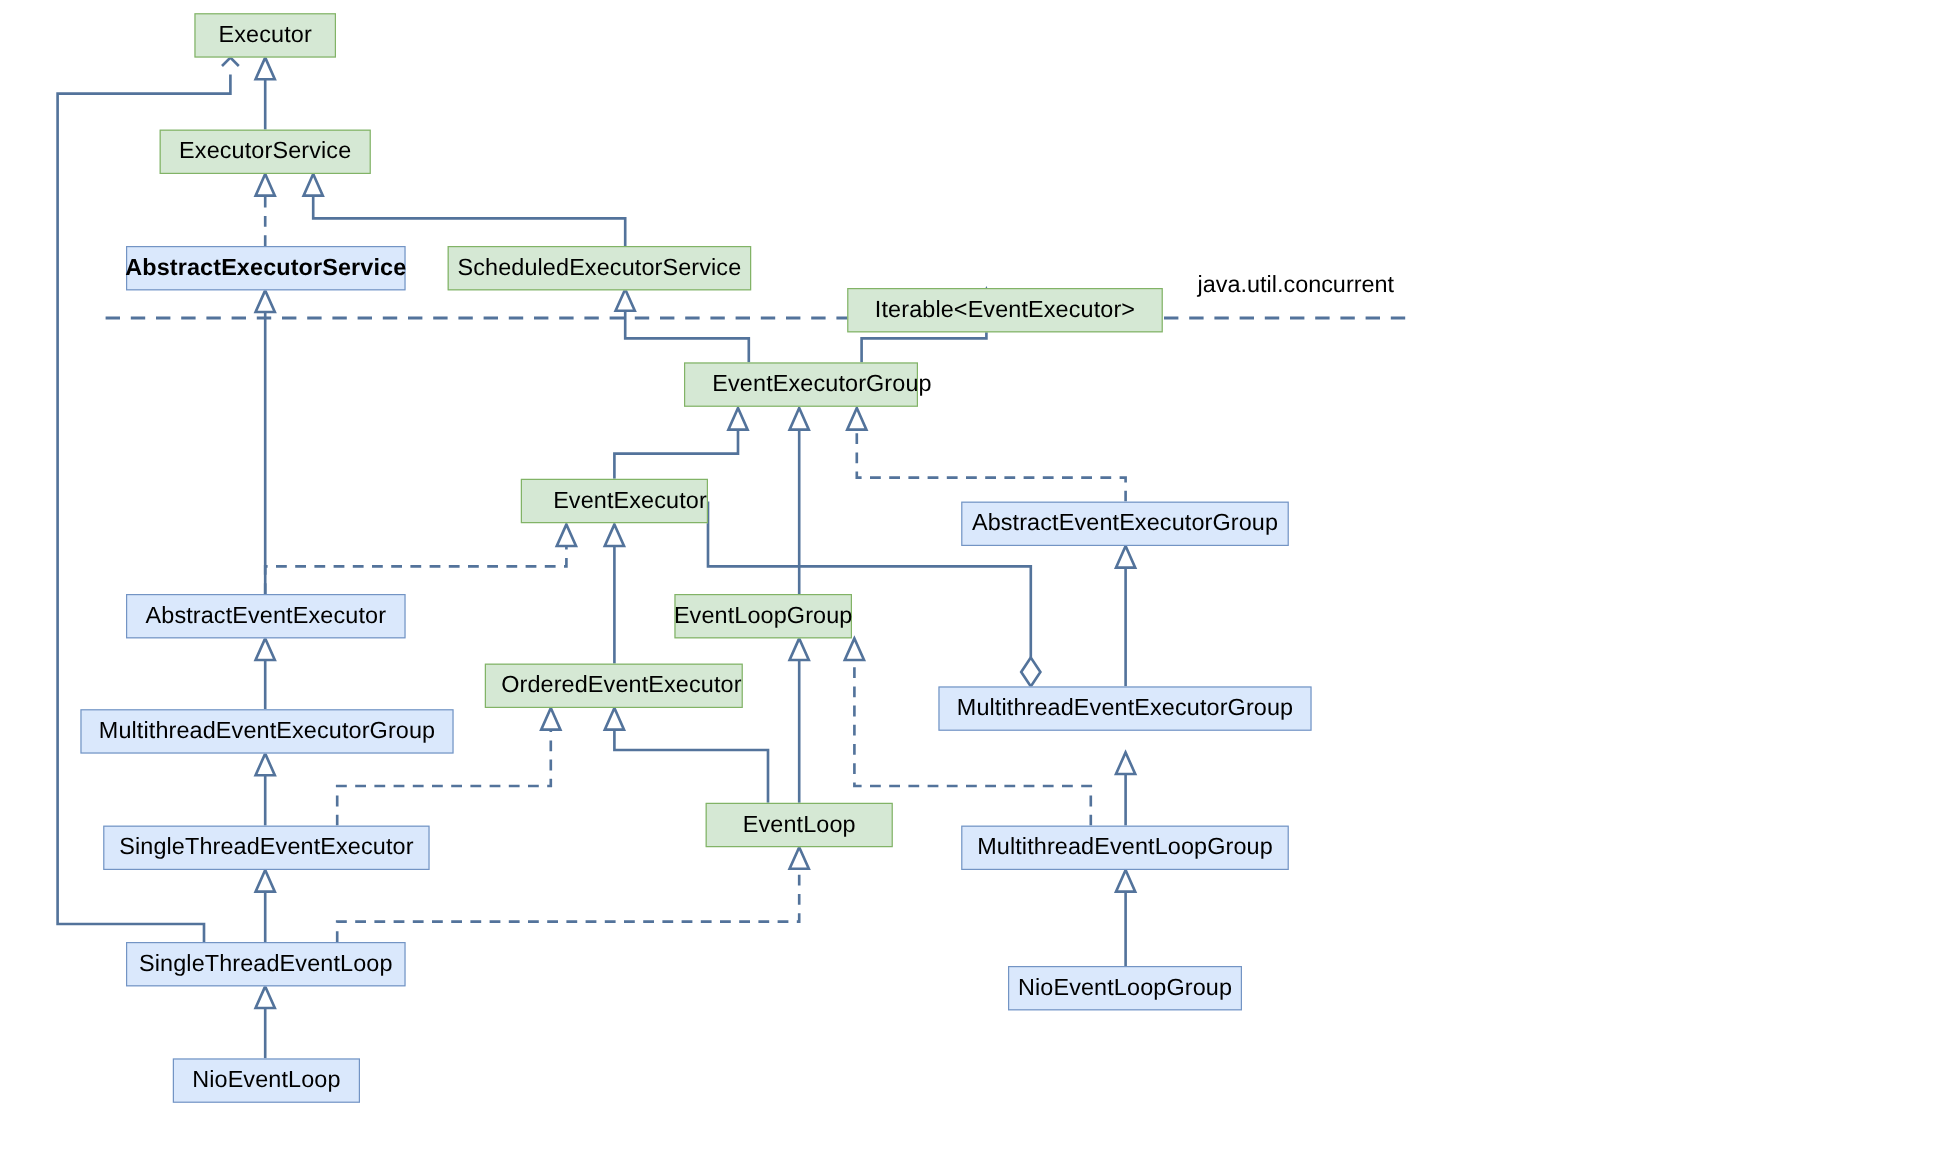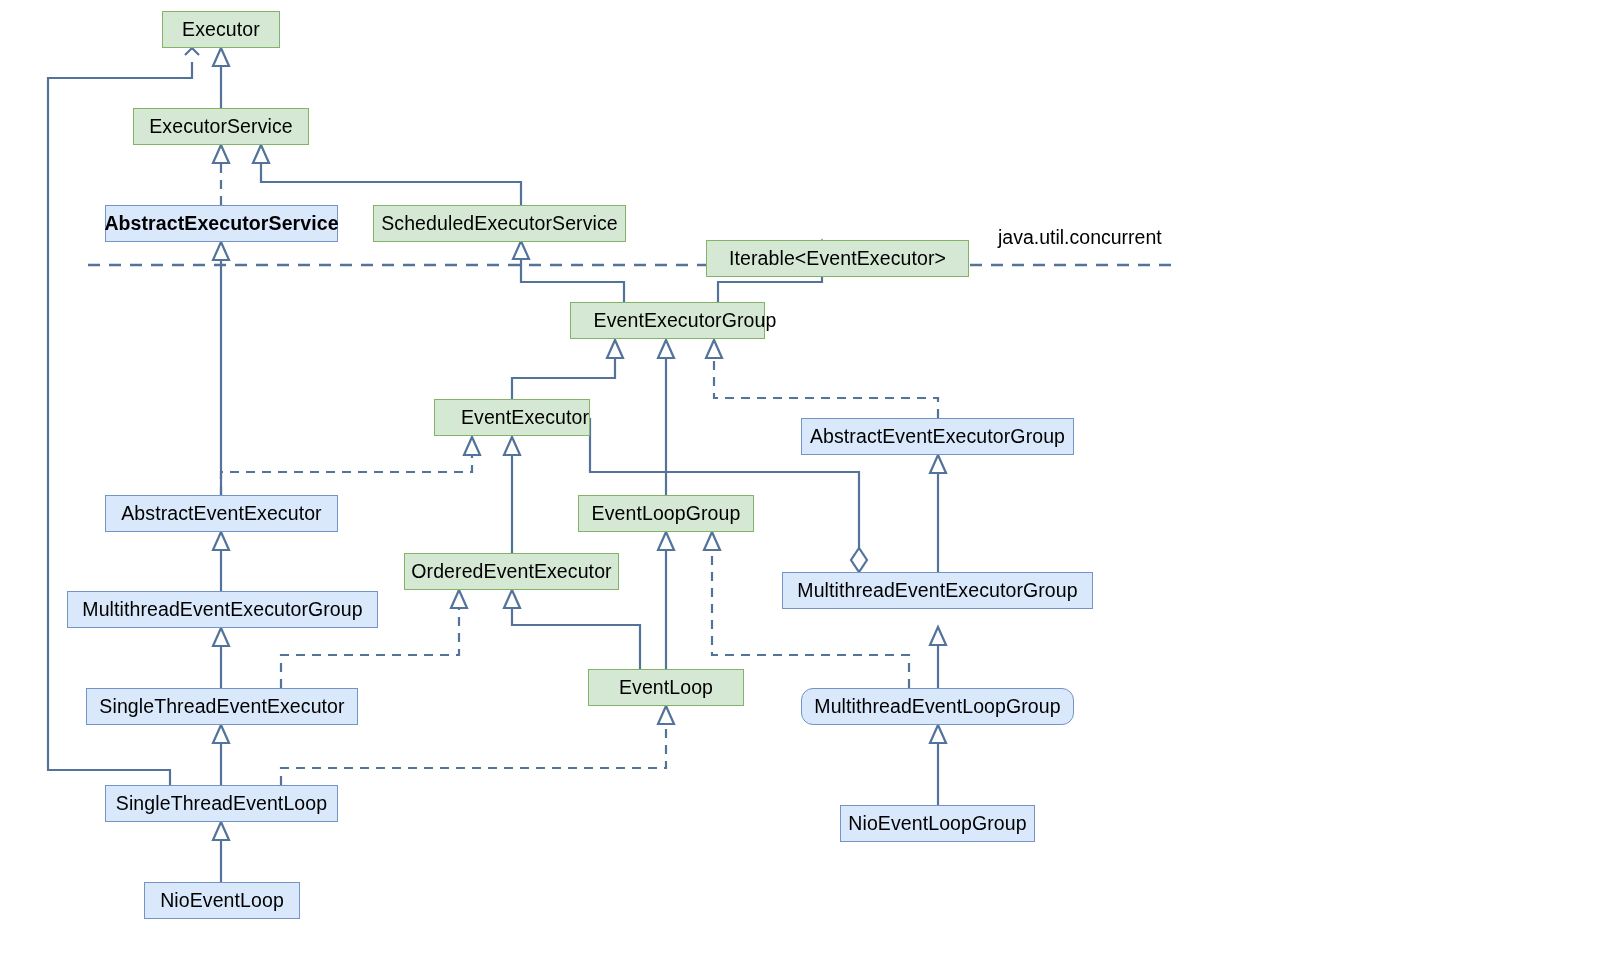--- a/index.html
+++ b/index.html
@@ -179,45 +179,45 @@
   </div>
 
   <div class="node clazz" style="left:801px;top:418px;width:273px;height:37px;">
     <span>AbstractEventExecutorGroup</span>
   </div>
 
   <div class="node clazz" style="left:105px;top:495px;width:233px;height:37px;">
     <span>AbstractEventExecutor</span>
   </div>
 
-  <div class="node iface" style="left:578px;top:495px;width:176px;height:37px;">
+  <div class="node iface" style="left:562px;top:495px;width:148px;height:37px;">
     <span>EventLoopGroup</span>
   </div>
 
-  <div class="node iface" style="left:404px;top:553px;width:215px;height:37px;">
+  <div class="node iface" style="left:404px;top:553px;width:215px;height:37px;justify-content:flex-end;">
     <span>OrderedEventExecutor</span>
   </div>
 
   <div class="node clazz" style="left:782px;top:572px;width:311px;height:37px;">
     <span>MultithreadEventExecutorGroup</span>
   </div>
 
   <div class="node clazz" style="left:67px;top:591px;width:311px;height:37px;">
     <span>MultithreadEventExecutorGroup</span>
   </div>
 
   <div class="node clazz" style="left:86px;top:688px;width:272px;height:37px;">
     <span>SingleThreadEventExecutor</span>
   </div>
 
   <div class="node iface" style="left:588px;top:669px;width:156px;height:37px;">
     <span>EventLoop</span>
   </div>
 
-  <div class="node clazz" style="left:801px;top:688px;width:273px;height:37px;border-radius:12px;">
+  <div class="node clazz" style="left:801px;top:688px;width:273px;height:37px;">
     <span>MultithreadEventLoopGroup</span>
   </div>
 
   <div class="node clazz" style="left:105px;top:785px;width:233px;height:37px;">
     <span>SingleThreadEventLoop</span>
   </div>
 
   <div class="node clazz" style="left:840px;top:805px;width:195px;height:37px;">
     <span>NioEventLoopGroup</span>
   </div>

